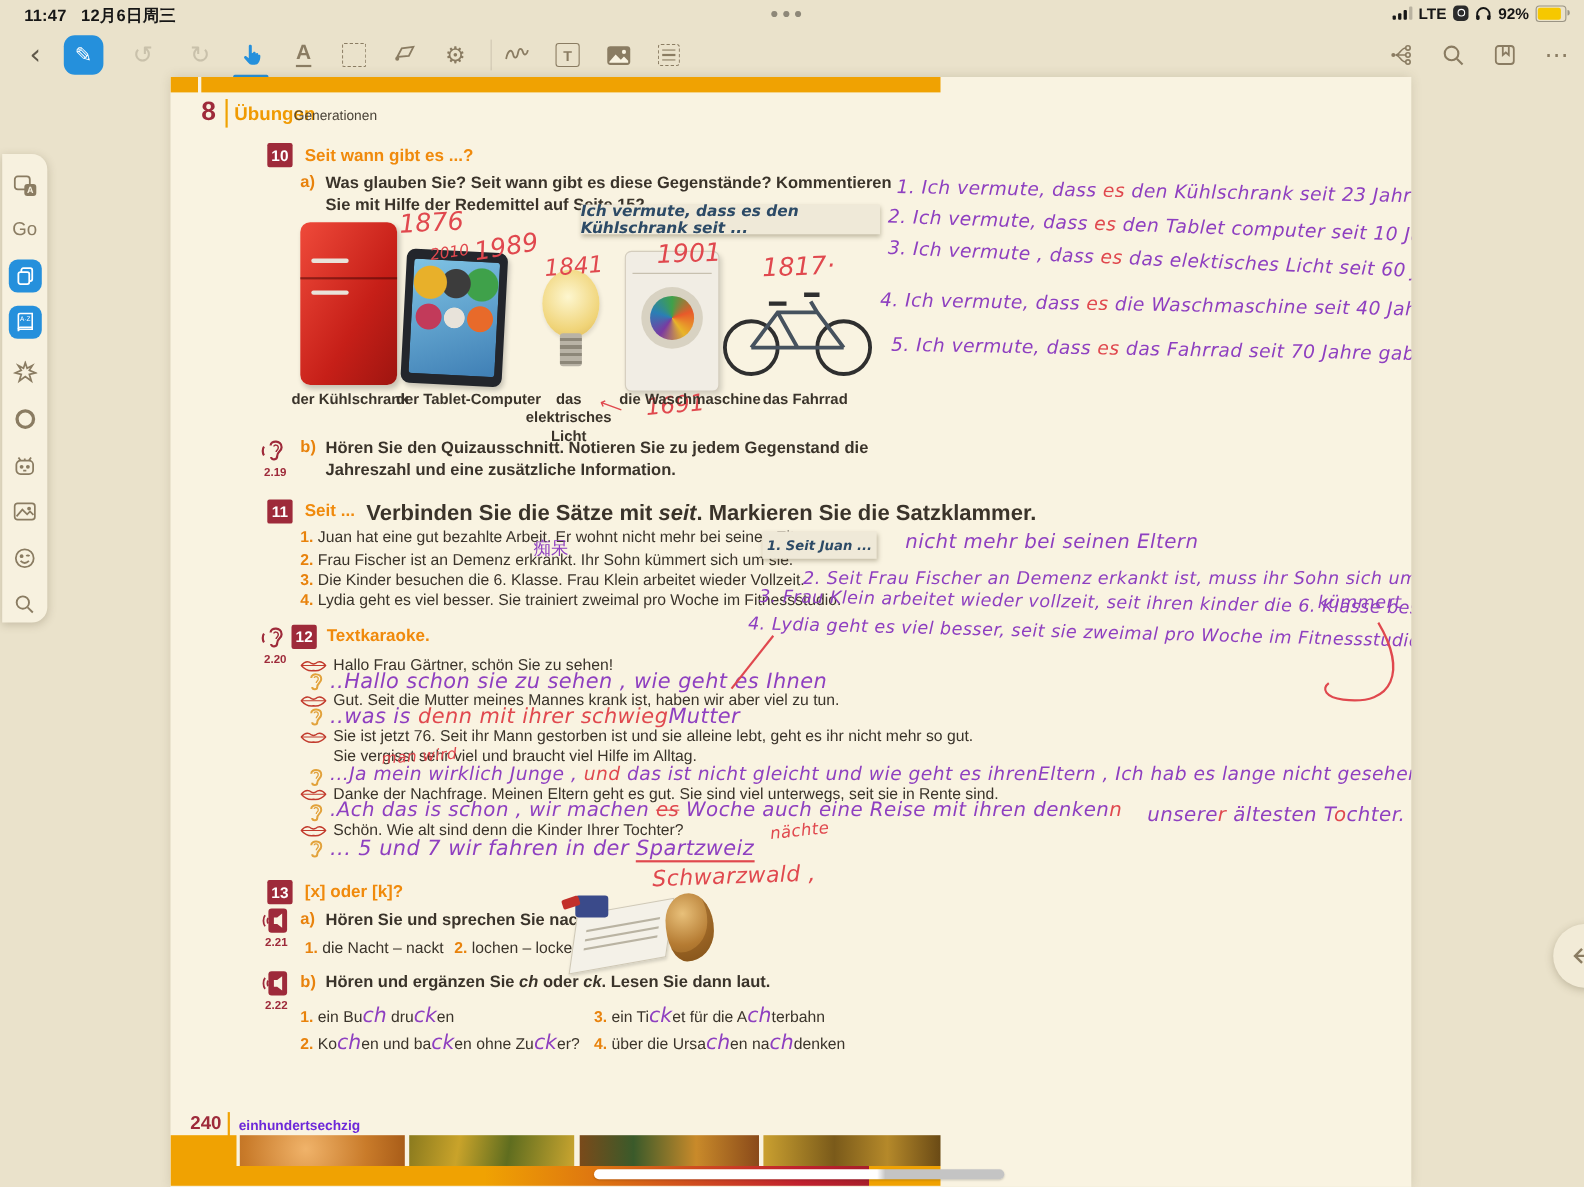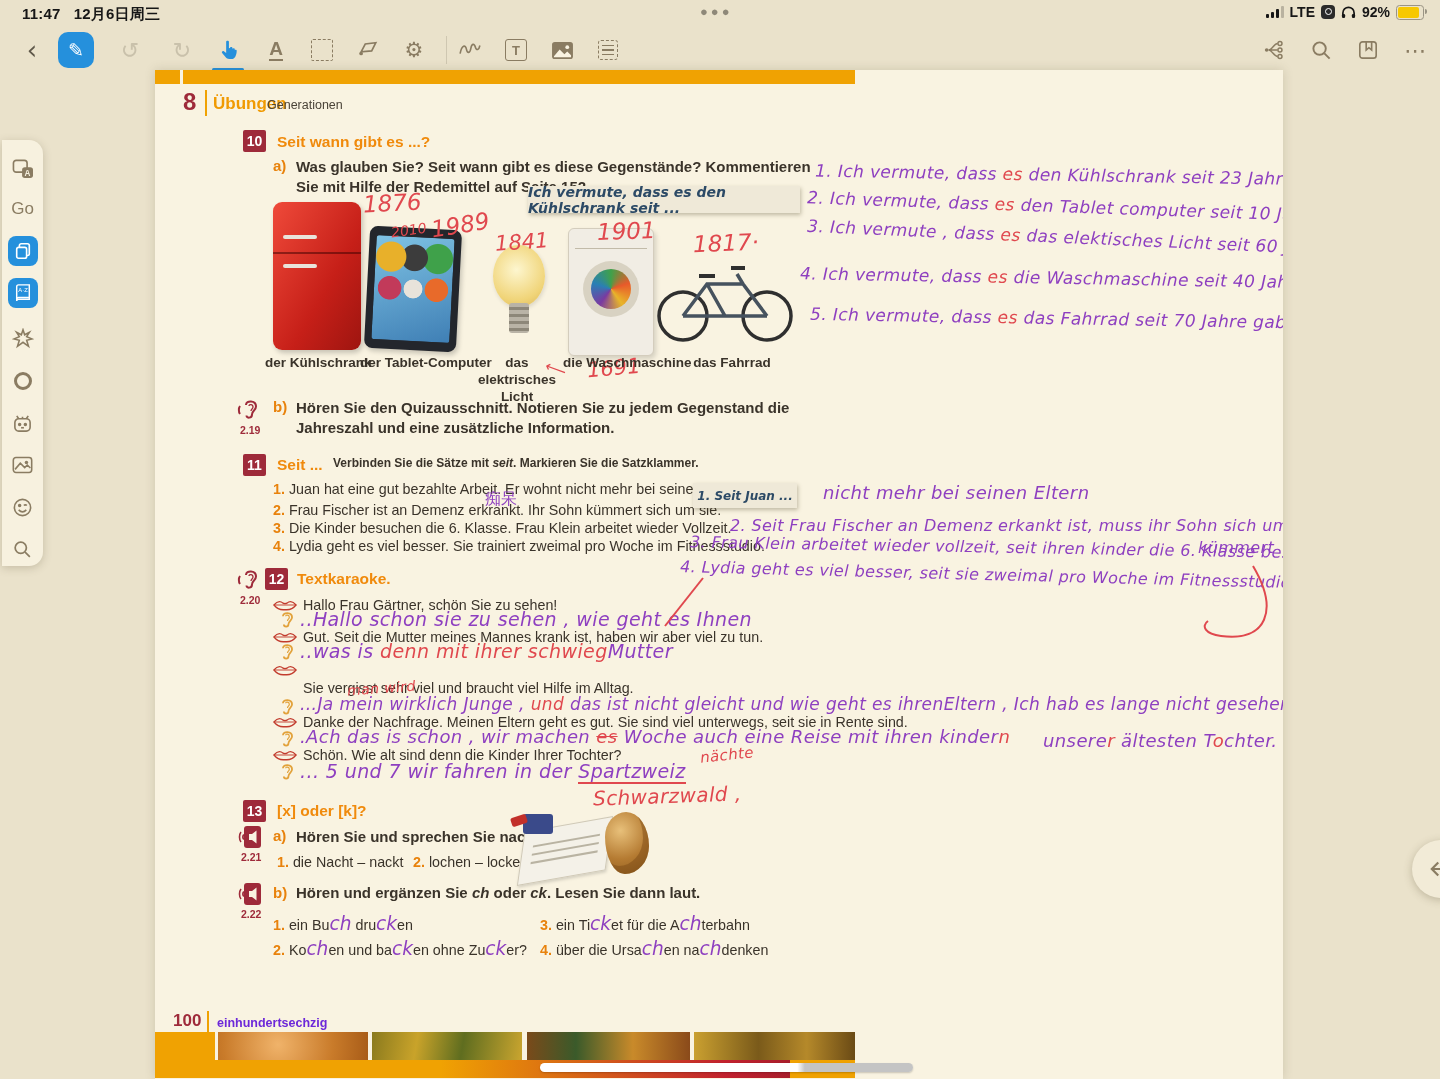--- a/index.html
+++ b/index.html
@@ -361,21 +361,21 @@
         <path d="M3 8c-1.5 2-1.5 6 0 8M9 7C9 2 19 2 19 8.5c0 4-4 4-4 8 0 4-5.5 4-5.5 1"></path>
         <path d="M12 8c0-2 4-2 4 1 0 2-2 2-2 4" stroke-width="1.3"></path>
       </svg>
     </div>
     <div class="audnum" style="left:85px;top:354px;">2.19</div>
     <div class="sub-label" style="left:118px;top:328px;">b)</div>
     <div class="booktext" style="left:141px;top:328px;width:515px;">Hören Sie den Quizausschnitt. Notieren Sie zu jedem Gegenstand die Jahreszahl und eine zusätzliche Information.</div>
 
     <div class="exnum" style="left:88px;top:384px;">11</div>
     <div class="extitle" style="left:122px;top:386px;">Seit ...</div>
-    <div class="bookline" style="left:178px;top:386px;font-size:12px;"><span class="c-b">Verbinden Sie die Sätze mit </span><span class="c-bi">seit</span><span class="c-b">. Markieren Sie die Satzklammer.</span></div>
+    <div class="bookline" style="left:178px;top:386px;font-size:20px;"><span class="c-b">Verbinden Sie die Sätze mit </span><span class="c-bi">seit</span><span class="c-b">. Markieren Sie die Satzklammer.</span></div>
 
     <div class="bookline" style="left:118px;top:411px;"><span class="c-o">1. </span><span class="c-k">Juan hat eine gut bezahlte Arbeit. Er wohnt nicht mehr bei seinen Eltern.</span></div>
     <div class="bookline" style="left:118px;top:432px;"><span class="c-o">2. </span><span class="c-k">Frau Fischer ist an Demenz erkrankt. Ihr Sohn kümmert sich um sie.</span></div>
     <div class="bookline" style="left:118px;top:450px;"><span class="c-o">3. </span><span class="c-k">Die Kinder besuchen die 6. Klasse. Frau Klein arbeitet wieder Vollzeit.</span></div>
     <div class="bookline" style="left:118px;top:468px;"><span class="c-o">4. </span><span class="c-k">Lydia geht es viel besser. Sie trainiert zweimal pro Woche im Fitnessstudio.</span></div>
     <div class="cn" style="left:330px;top:419px;">痴呆</div>
 
     <div class="note-paper" style="left:538px;top:413px;width:104px;height:25px;font-size:12px;">
       <span>1. Seit Juan ...</span>
     </div>
@@ -423,20 +423,21 @@
           <path d="M6 7c0-2 4-2 4 1 0 2-2 2-2 4" stroke-width="1.3"></path>
         </svg>
     </div>
     <div class="hw" style="left:145px;top:570px;font-size:19px;"><span class="c-p">..was is </span><span class="c-r">denn mit ihrer schwieg</span><span class="c-p">Mutter</span></div>
     <div class="dicon" style="left:118px;top:594px;">
       <svg width="24" height="12" viewBox="0 0 26 12">
           <path d="M1 6Q6 0 11 4q2 1 4 0Q20 0 25 6 20 12 13 11 6 12 1 6Z" fill="none" stroke="#c23b2d" stroke-width="1.4"></path>
           <path d="M1 6h24" stroke="#c23b2d" stroke-width="1"></path>
         </svg>
     </div>
+    <div class="bookline" style="left:148px;top:592px;">Sie ist jetzt 76. Seit ihr Mann gestorben ist und sie alleine lebt, geht es ihr nicht mehr so gut.</div>
     <div class="bookline" style="left:148px;top:610px;">Sie vergisst sehr viel und braucht viel Hilfe im Alltag.</div>
     <div class="hw" style="left:192px;top:610px;font-size:14px;color:#e0484e;transform:rotate(-4deg);">man wird</div>
     <div class="dicon" style="left:120px;top:627px;">
       <svg width="15" height="20" viewBox="0 0 16 22" fill="none" stroke="#e2a23b" stroke-width="2">
           <path d="M3 7C3 2 13 2 13 8c0 4-4 4-4 8 0 3-5 3-5 0"></path>
           <path d="M6 7c0-2 4-2 4 1 0 2-2 2-2 4" stroke-width="1.3"></path>
         </svg>
     </div>
     <div class="hw" style="left:145px;top:624px;font-size:17px;"><span class="c-p">...Ja mein wirklich Junge , </span><span class="c-r">und</span><span class="c-p"> das ist nicht gleicht und wie geht es ihrenEltern , Ich hab es lange nicht gesehen</span></div>
     <div class="dicon" style="left:118px;top:646px;">
@@ -445,21 +446,21 @@
           <path d="M1 6h24" stroke="#c23b2d" stroke-width="1"></path>
         </svg>
     </div>
     <div class="bookline" style="left:148px;top:644px;">Danke der Nachfrage. Meinen Eltern geht es gut. Sie sind viel unterwegs, seit sie in Rente sind.</div>
     <div class="dicon" style="left:120px;top:659px;">
       <svg width="15" height="20" viewBox="0 0 16 22" fill="none" stroke="#e2a23b" stroke-width="2">
           <path d="M3 7C3 2 13 2 13 8c0 4-4 4-4 8 0 3-5 3-5 0"></path>
           <path d="M6 7c0-2 4-2 4 1 0 2-2 2-2 4" stroke-width="1.3"></path>
         </svg>
     </div>
-    <div class="hw" style="left:145px;top:656px;font-size:18px;"><span class="c-p">.Ach das is schon , wir machen </span><span class="c-rs">es</span><span class="c-p"> Woche auch eine Reise mit ihren kinder</span><span class="c-r">n</span></div>
+    <div class="hw" style="left:145px;top:656px;font-size:18px;"><span class="c-p">.Ach das is schon , wir machen </span><span class="c-rs">es</span><span class="c-p"> Woche auch eine Reise mit ihren denken</span><span class="c-r">n</span></div>
     <div class="hw" style="left:888px;top:660px;font-size:18px;"><span class="c-p">unsere</span><span class="c-r">r</span><span class="c-p"> ältesten T</span><span class="c-r">o</span><span class="c-p">chter.</span></div>
     <div class="hw" style="left:545px;top:676px;font-size:15px;color:#e0484e;transform:rotate(-6deg);">nächte</div>
     <div class="dicon" style="left:118px;top:679px;">
       <svg width="24" height="12" viewBox="0 0 26 12">
           <path d="M1 6Q6 0 11 4q2 1 4 0Q20 0 25 6 20 12 13 11 6 12 1 6Z" fill="none" stroke="#c23b2d" stroke-width="1.4"></path>
           <path d="M1 6h24" stroke="#c23b2d" stroke-width="1"></path>
         </svg>
     </div>
     <div class="bookline" style="left:148px;top:677px;">Schön. Wie alt sind denn die Kinder Ihrer Tochter?</div>
     <div class="dicon" style="left:120px;top:692px;">
@@ -509,21 +510,21 @@
     </div>
     <div class="audnum" style="left:86px;top:838px;">2.22</div>
     <div class="sub-label" style="left:118px;top:814px;">b)</div>
     <div class="bookline" style="left:141px;top:814px;font-size:15px;"><span class="c-b">Hören und ergänzen Sie </span><span class="c-bi">ch</span><span class="c-b"> oder </span><span class="c-bi">ck</span><span class="c-b">. Lesen Sie dann laut.</span></div>
 
     <div class="bookline" style="left:118px;top:843px;"><span class="c-o">1. </span><span class="c-k">ein Bu</span><span class="c-hw">ch</span><span class="c-k"> dru</span><span class="c-hw">ck</span><span class="c-k">en</span></div>
     <div class="bookline" style="left:118px;top:868px;"><span class="c-o">2. </span><span class="c-k">Ko</span><span class="c-hw">ch</span><span class="c-k">en und ba</span><span class="c-hw">ck</span><span class="c-k">en ohne Zu</span><span class="c-hw">ck</span><span class="c-k">er?</span></div>
     <div class="bookline" style="left:385px;top:843px;"><span class="c-o">3. </span><span class="c-k">ein Ti</span><span class="c-hw">ck</span><span class="c-k">et für die A</span><span class="c-hw">ch</span><span class="c-k">terbahn</span></div>
     <div class="bookline" style="left:385px;top:868px;"><span class="c-o">4. </span><span class="c-k">über die Ursa</span><span class="c-hw">ch</span><span class="c-k">en na</span><span class="c-hw">ch</span><span class="c-k">denken</span></div>
 
-    <div class="foot-num">100</div>
+    <div class="foot-num">240</div>
     <div class="foot-line"></div>
     <div class="foot-word">einhundertsechzig</div>
 
     <div class="strip" style="left:0;width:60px;background:#f0a202;"></div>
     <div class="strip" style="left:63px;width:150px;background:radial-gradient(circle at 40% 45%,#f0b36a,#c97b2a 60%,#a85c18);"></div>
     <div class="strip" style="left:217px;width:150px;background:linear-gradient(100deg,#8a7a1e,#c9a32a 30%,#5f6d1f 60%,#caa52f);"></div>
     <div class="strip" style="left:372px;width:163px;background:linear-gradient(90deg,#7a4a1a,#3a5a2a 30%,#c98a2a 65%,#8a4a1a);"></div>
     <div class="strip" style="left:539px;width:161px;background:linear-gradient(90deg,#caa030,#7a5a1a 40%,#b5892a 70%,#6a4a15);"></div>
     <div class="gradbar"></div>
     <div class="gradbar2"></div>

